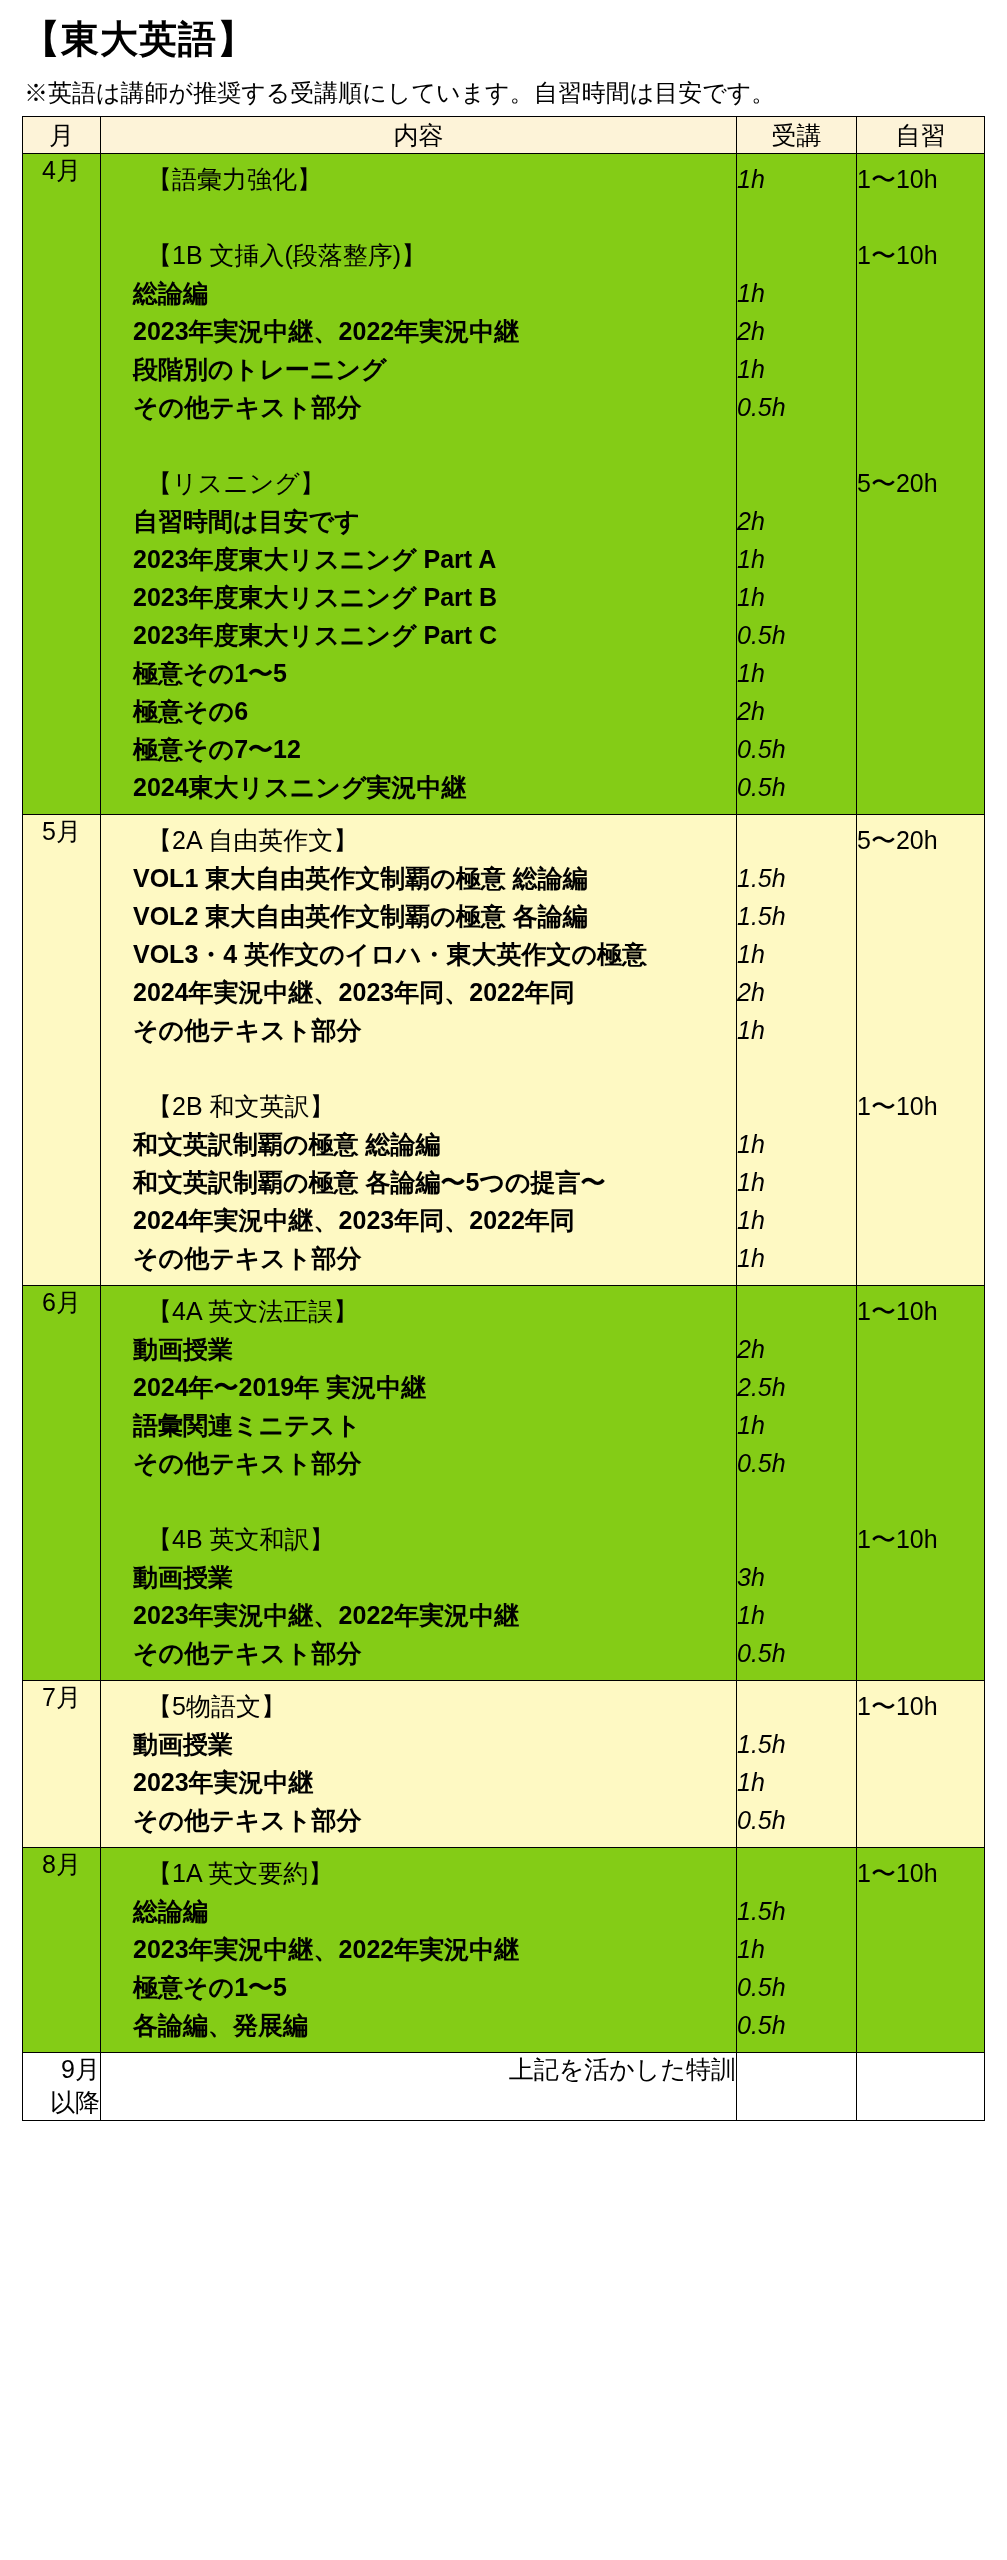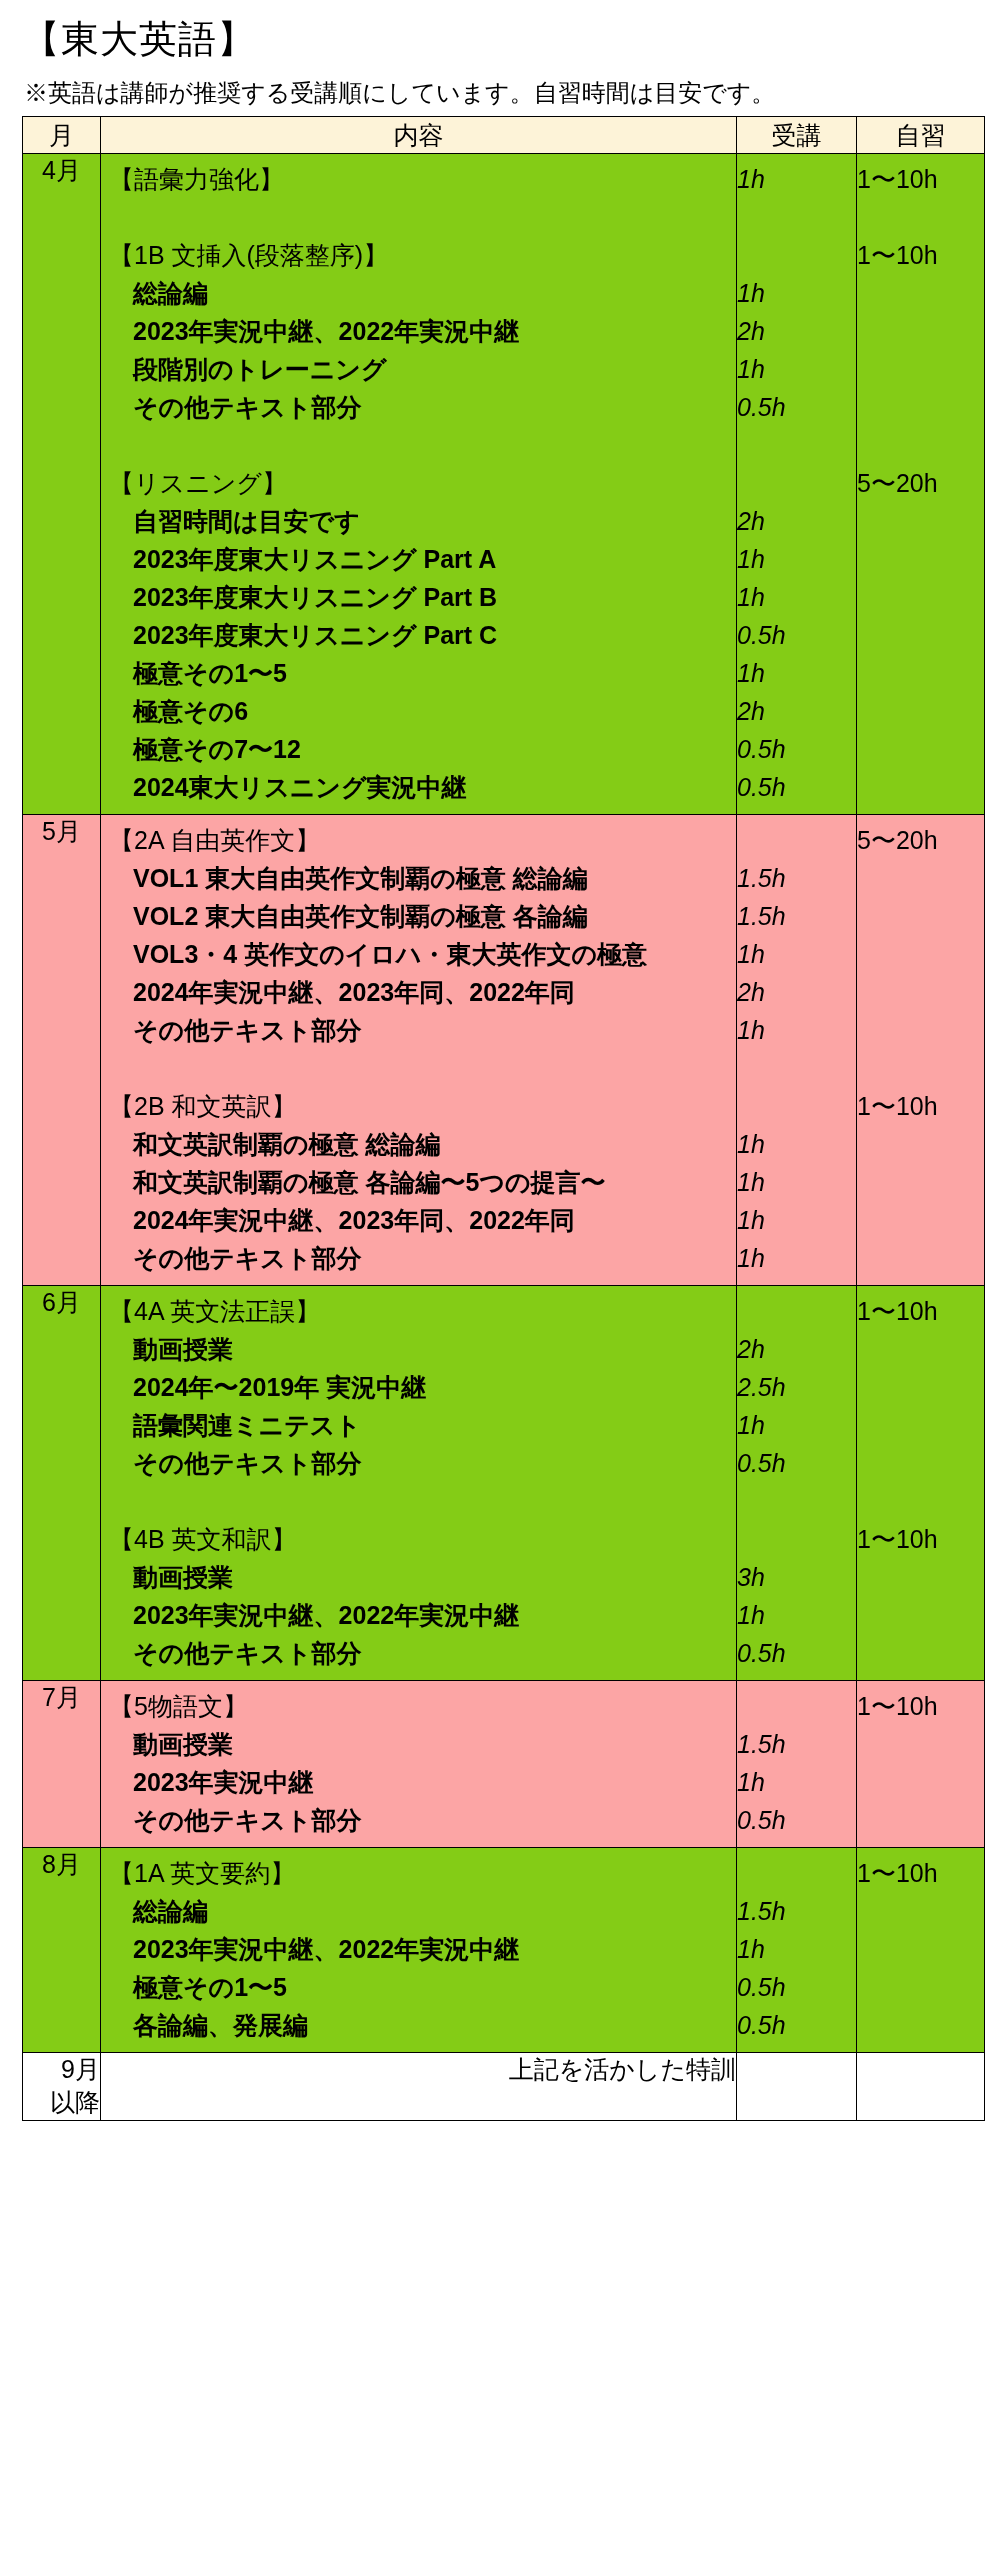--- a/index.html
+++ b/index.html
@@ -13,21 +13,21 @@
     font-family: "Liberation Sans", sans-serif;
     color: #000000;
   }
   .page {
     width: 1007px;
     box-sizing: border-box;
     padding: 14px 22px 20px 22px;
   }
   .doc-title {
     font-size: 38px;
-    font-weight: normal;
+    font-weight: bold;
     letter-spacing: 1px;
     line-height: 1.15;
     margin: 4px 0 6px 0;
     white-space: nowrap;
   }
   .doc-note {
     font-size: 24px;
     line-height: 1.25;
     margin: 16px 0 8px 2px;
     white-space: nowrap;
@@ -58,21 +58,21 @@
   td.month {
     text-align: center;
     font-size: 25px;
     padding-top: 6px;
     line-height: 1.35;
   }
   td.cell {
     font-size: 25px;
   }
   tr.band-shaded td {
-    background: #fca5a5;
+    background: #fef9c3;
   }
   tr.band-plain td {
     background: #84cc16;
   }
   .lines {
     padding: 6px 0 8px 0;
   }
   .line {
     height: 38px;
     line-height: 38px;
@@ -80,20 +80,21 @@
     overflow: hidden;
   }
   .line.spacer {
     height: 38px;
   }
   .content .line {
     padding-left: 10px;
   }
   .content .line.head {
     padding-left: 8px;
+    margin-left: 38px;
   }
   .content .line.item {
     padding-left: 32px;
     font-weight: bold;
   }
   .num .line {
     text-align: left;
     padding-right: 14px;
     font-style: italic;
   }

